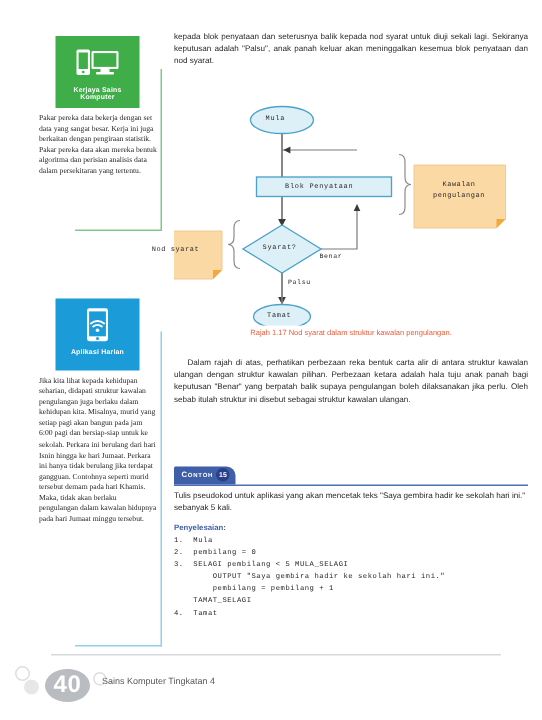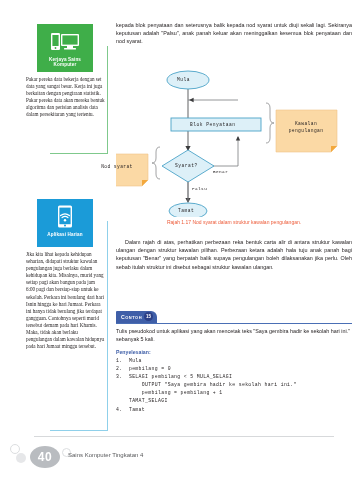--- a/index.html
+++ b/index.html
@@ -121,21 +121,21 @@
   .foot-rule{
     position:absolute;left:34px;top:14px;width:300px;height:.8px;background:#d7d9db;
   }
   .pagecircle{
     position:absolute;left:30px;top:24px;width:30px;height:22px;
     border-radius:50%;background:#b9bcc0;
     display:flex;align-items:center;justify-content:center;
   }
   .pagenum{
     color:#fff;font-family:"Liberation Sans",sans-serif;
-    font-size:12px;font-weight:bold;letter-spacing:.5px;
+    font-size:16px;font-weight:bold;letter-spacing:.5px;
   }
   .foot-title{
     position:absolute;left:68px;top:30px;
     font-family:"Liberation Sans",sans-serif;font-size:6px;color:#58595b;
   }
   .deco{position:absolute;border:.8px solid #dcdee0;border-radius:50%;}
 </style>
 </head>
 <body>
 

